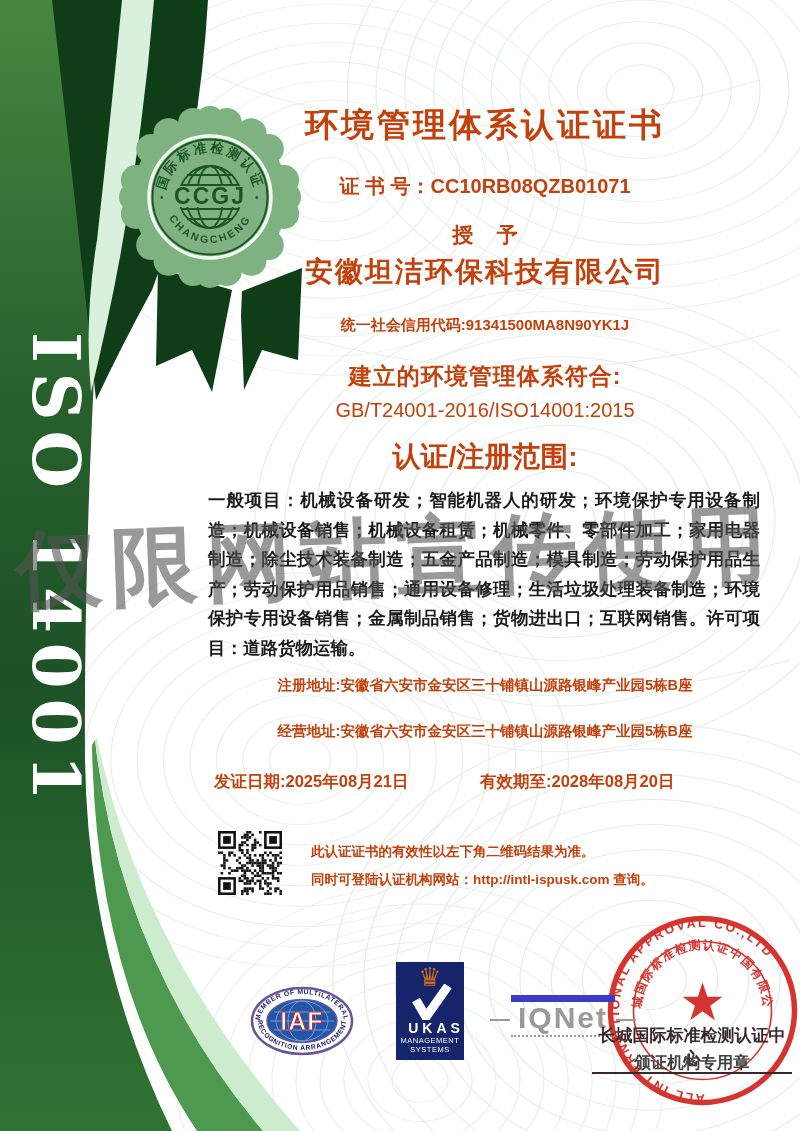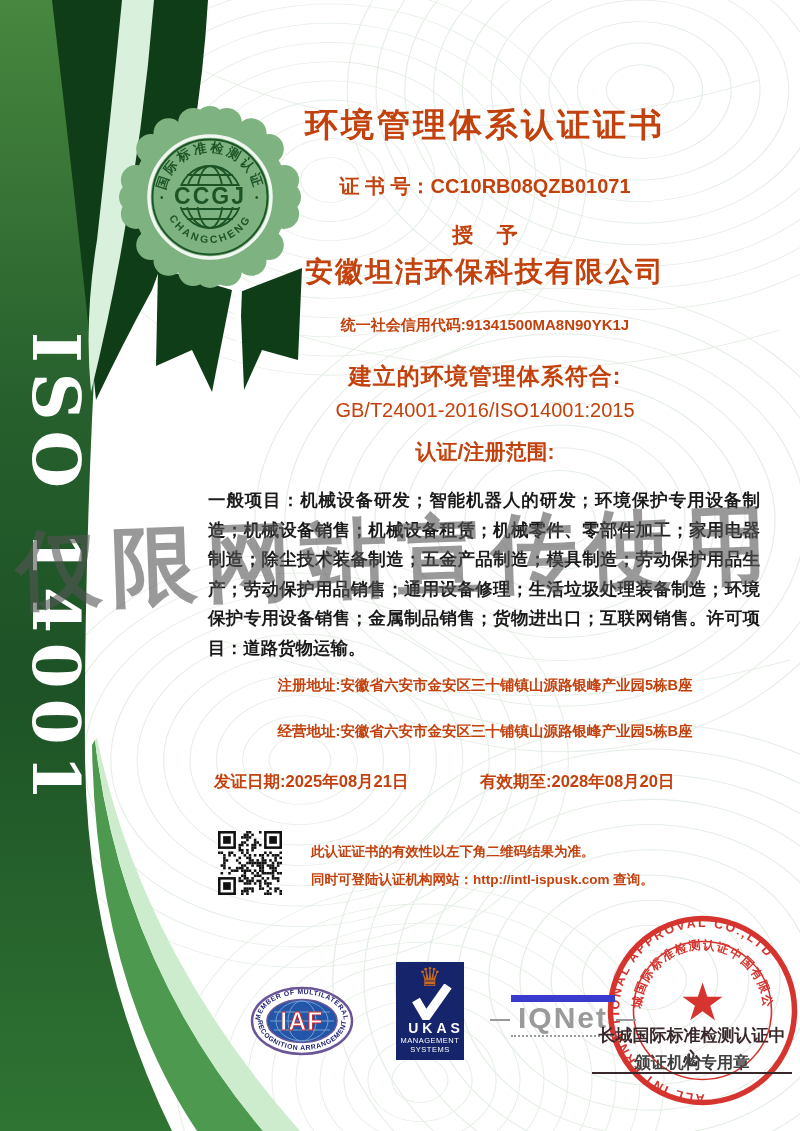--- a/index.html
+++ b/index.html
@@ -8,21 +8,21 @@
   #decor{position:absolute;left:0;top:0;z-index:1;}
   .txt{position:absolute;z-index:10;color:#c2410c;}
   .center{left:180px;right:10px;text-align:center;}
   .doc-title{top:103px;font-family:"DejaVu Serif","Liberation Serif",serif;font-size:33px;font-weight:bold;letter-spacing:3px;}
   .cert-no{top:173px;font-size:20px;font-weight:bold;white-space:pre;}
   .award{top:221px;font-size:21px;font-weight:bold;white-space:pre;}
   .company{top:253px;font-family:"DejaVu Serif","Liberation Serif",serif;font-size:28px;font-weight:bold;letter-spacing:2px;}
   .credit{top:316px;font-size:15px;font-weight:bold;}
   .sysline{top:361px;font-size:23px;font-weight:bold;letter-spacing:1px;}
   .standard{top:399px;font-size:20px;font-weight:500;}
-  .scope-label{top:438px;font-size:21px;font-weight:bold;}
+  .scope-label{top:438px;font-size:28px;font-weight:bold;}
   .scope{left:208px;width:552px;top:486px;font-size:17.5px;font-weight:700;line-height:29.5px;text-align:justify;color:#1b1b1b;}
   .addr1{top:676px;font-size:14.5px;font-weight:bold;}
   .addr2{top:722px;font-size:14.5px;font-weight:bold;}
   .date-issue{left:214px;top:771px;font-size:16.5px;font-weight:bold;}
   .date-valid{left:480px;top:771px;font-size:16.5px;font-weight:bold;}
   .qr-box{position:absolute;left:218px;top:831px;width:64px;height:64px;z-index:10;}
   .qr-note1{left:311px;top:843px;font-size:13.5px;font-weight:bold;}
   .qr-note2{left:311px;top:871px;font-size:13.5px;font-weight:bold;text-align:right;}
   .watermark{position:absolute;left:16px;top:500px;z-index:40;font-size:86px;font-weight:700;
     color:rgba(85,85,85,0.60);letter-spacing:9px;white-space:nowrap;transform:rotate(-2deg);pointer-events:none;}

